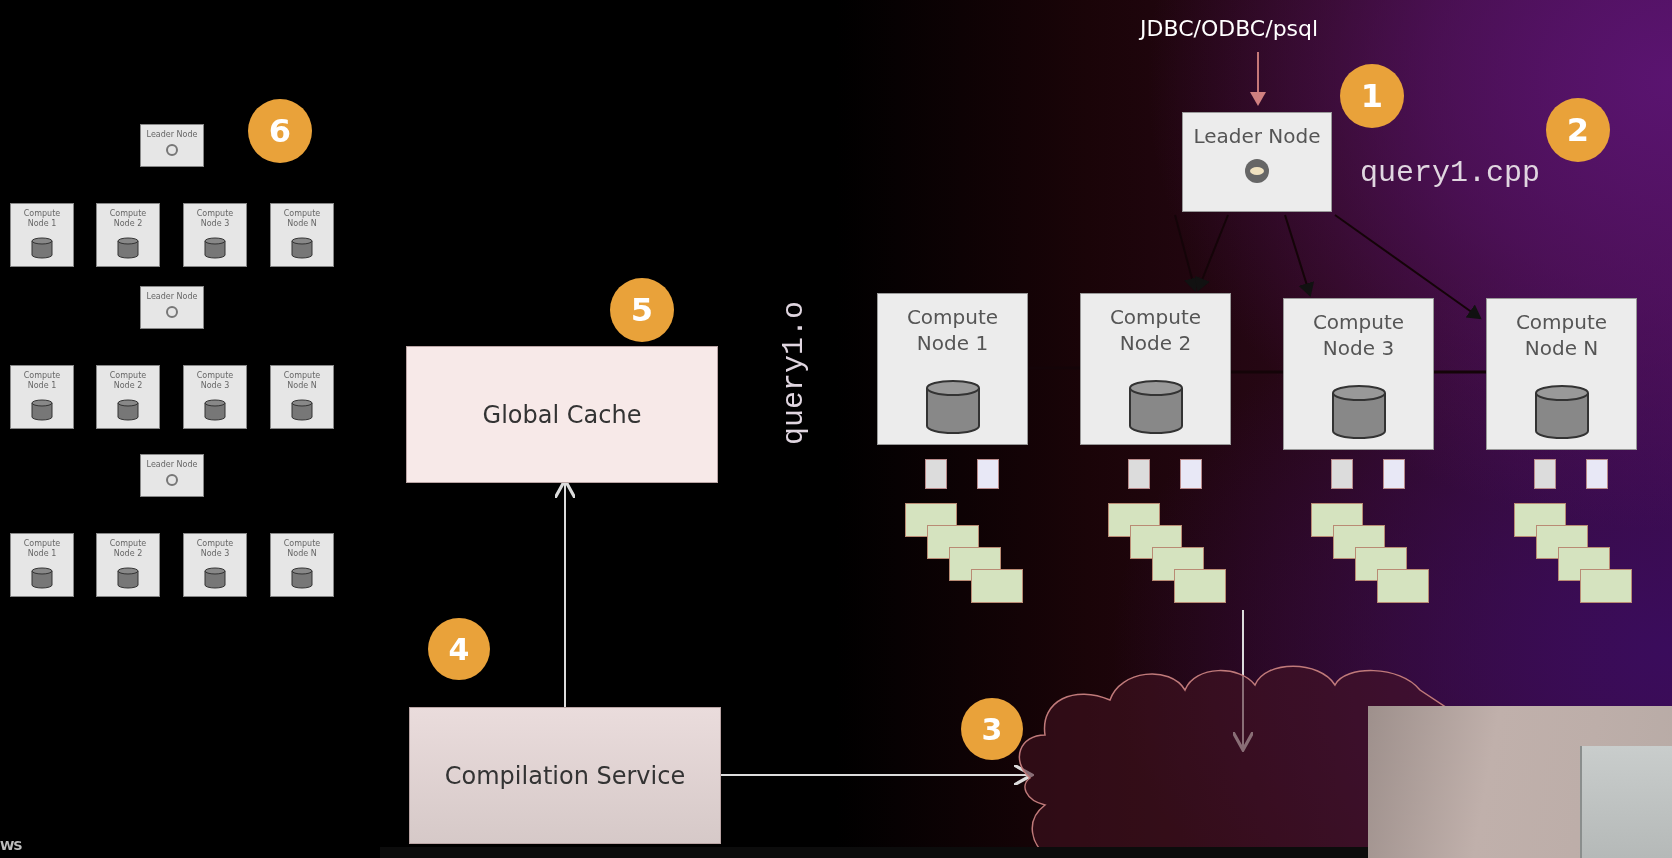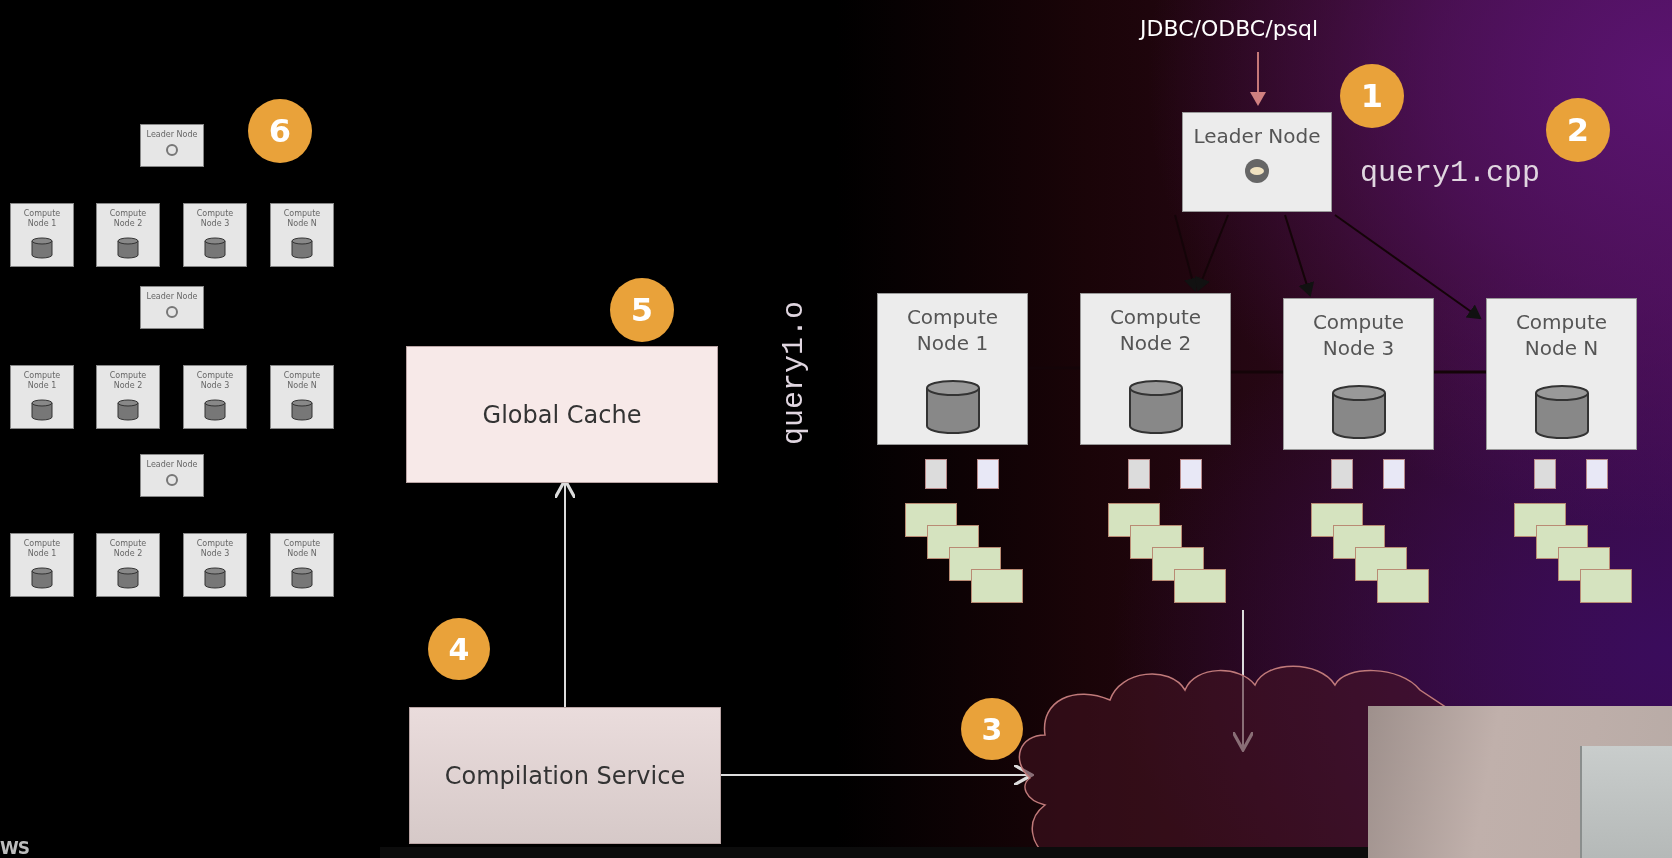--- a/index.html
+++ b/index.html
@@ -46,21 +46,21 @@
   .sq.b { background:#e8e8f6; }
   .blk { position:absolute; width:52px; height:34px; background:#d5e3bf; border:1px solid #b98b74; box-sizing:border-box; }
 
   .webcam {
     position:absolute; left:1368px; top:706px; width:304px; height:152px;
     background:linear-gradient(100deg,#9e908c 0%,#c0b0ab 40%,#bdaea9 70%,#b8aba6 100%);
   }
   .webcam .door { position:absolute; left:212px; top:40px; width:92px; height:112px; background:linear-gradient(#c9cdcc,#b5b9b8); border-left:2px solid #8a8e8d; }
 
   .caption-bar { position:absolute; left:380px; top:847px; width:988px; height:11px; background:#0c0c0c; }
-  .aws { position:absolute; left:0; top:838px; color:#bdbdbd; font-size:17px; font-weight:bold; letter-spacing:-1px; }
+  .aws { position:absolute; left:0; top:838px; color:#bdbdbd; font-size:13px; font-weight:bold; letter-spacing:-1px; }
 </style>
 </head>
 <body>
 
 <svg class="lines" viewBox="0 0 1672 858">
   <defs>
     <marker id="ah" markerWidth="10" markerHeight="10" refX="8" refY="5" orient="auto">
       <path d="M0,0 L9,5 L0,10" fill="none" stroke="#dcdcdc" stroke-width="1.6"></path>
     </marker>
     <marker id="ahd" markerWidth="8" markerHeight="8" refX="6" refY="4" orient="auto">

